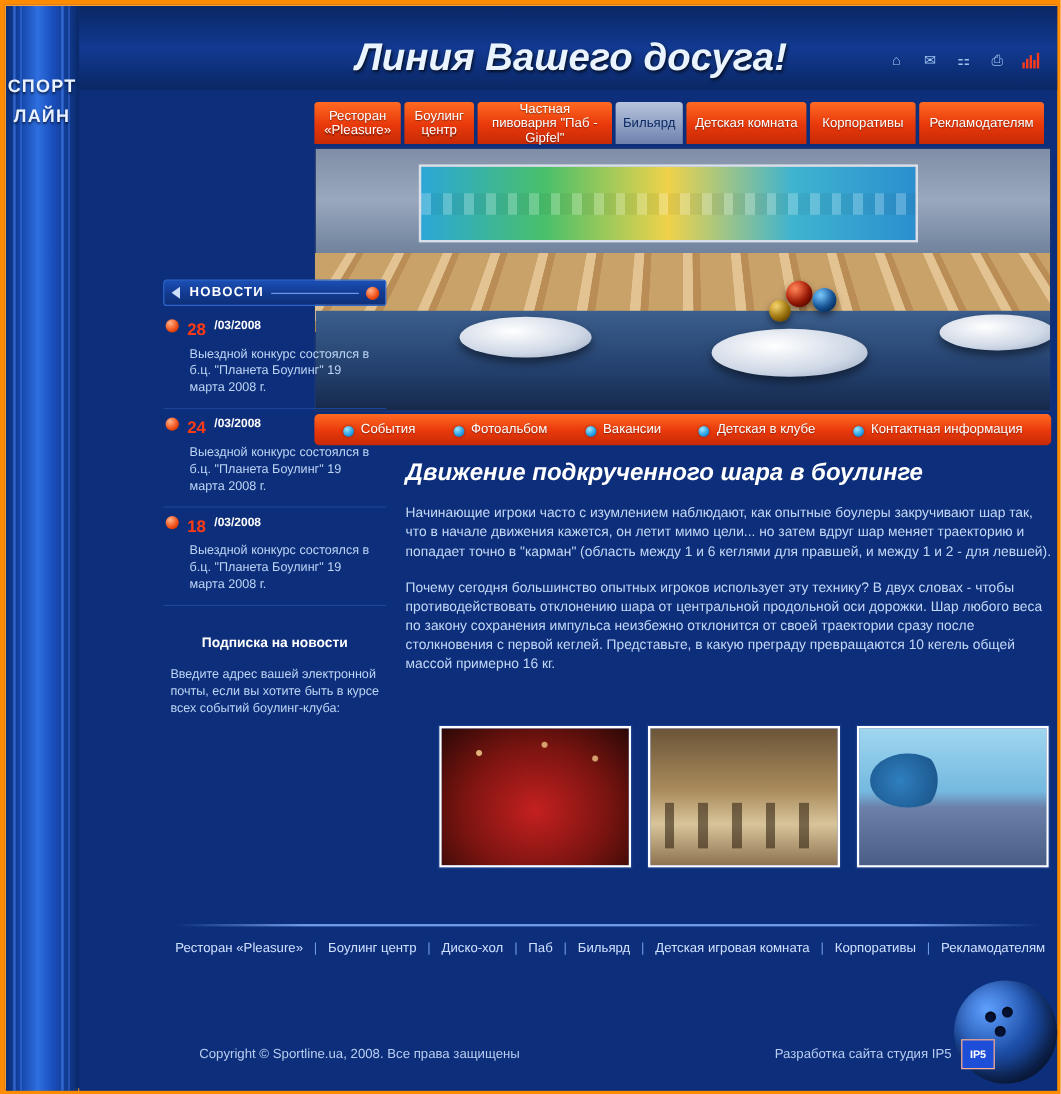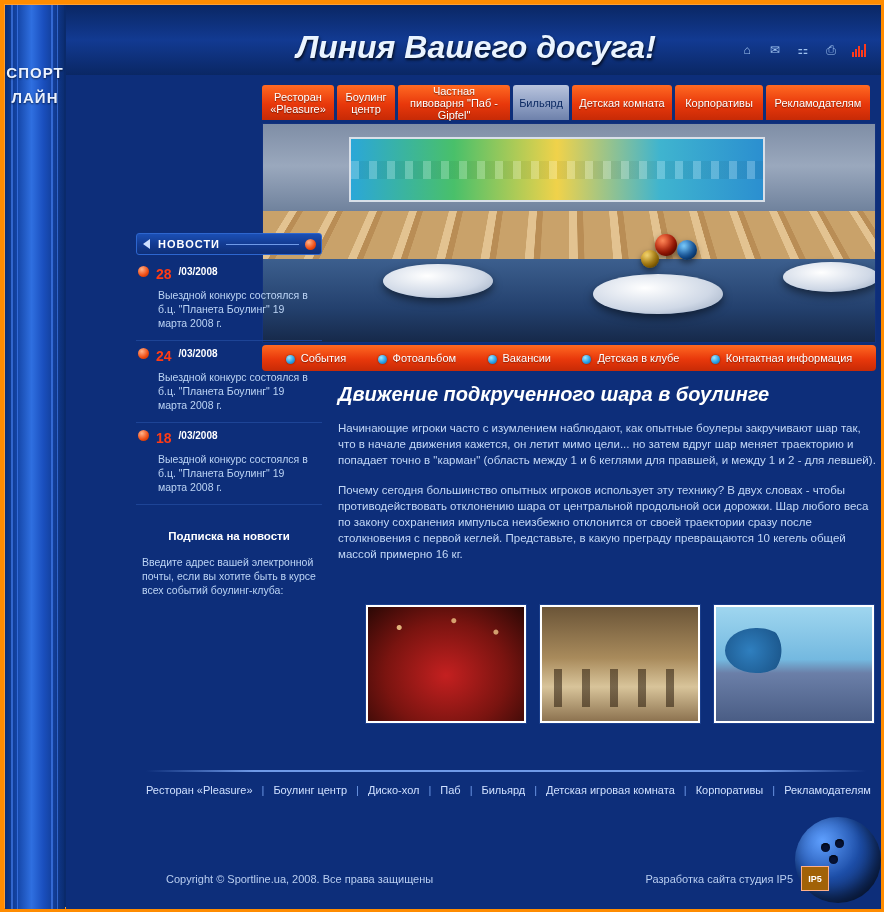--- a/index.html
+++ b/index.html
@@ -313,21 +313,21 @@
     position: absolute; left: 100px; top: 868px;
     color: #b8cdf0; font-size: 11px;
   }
   #dev-credit {
     position: absolute; right: 88px; top: 868px;
     color: #b8cdf0; font-size: 11px;
   }
   #dev-logo {
     position: absolute; right: 52px; top: 861px;
     width: 28px; height: 25px;
-    background: #a16207;
+    background: #1d4ed8;
     display: flex; align-items: center; justify-content: center;
     color: #fff; font-size: 9px; font-weight: bold;
     border: 1px solid #ffb08a;
   }
   #corner-ball {
     position: absolute; right: 0px; top: 812px;
     width: 86px; height: 86px; border-radius: 50%;
     background: radial-gradient(circle at 32% 28%, #5fa0ff 0%, #1d4ea8 45%, #0a1f52 100%);
     box-shadow: inset -6px -8px 18px rgba(0,0,0,.6);
   }

